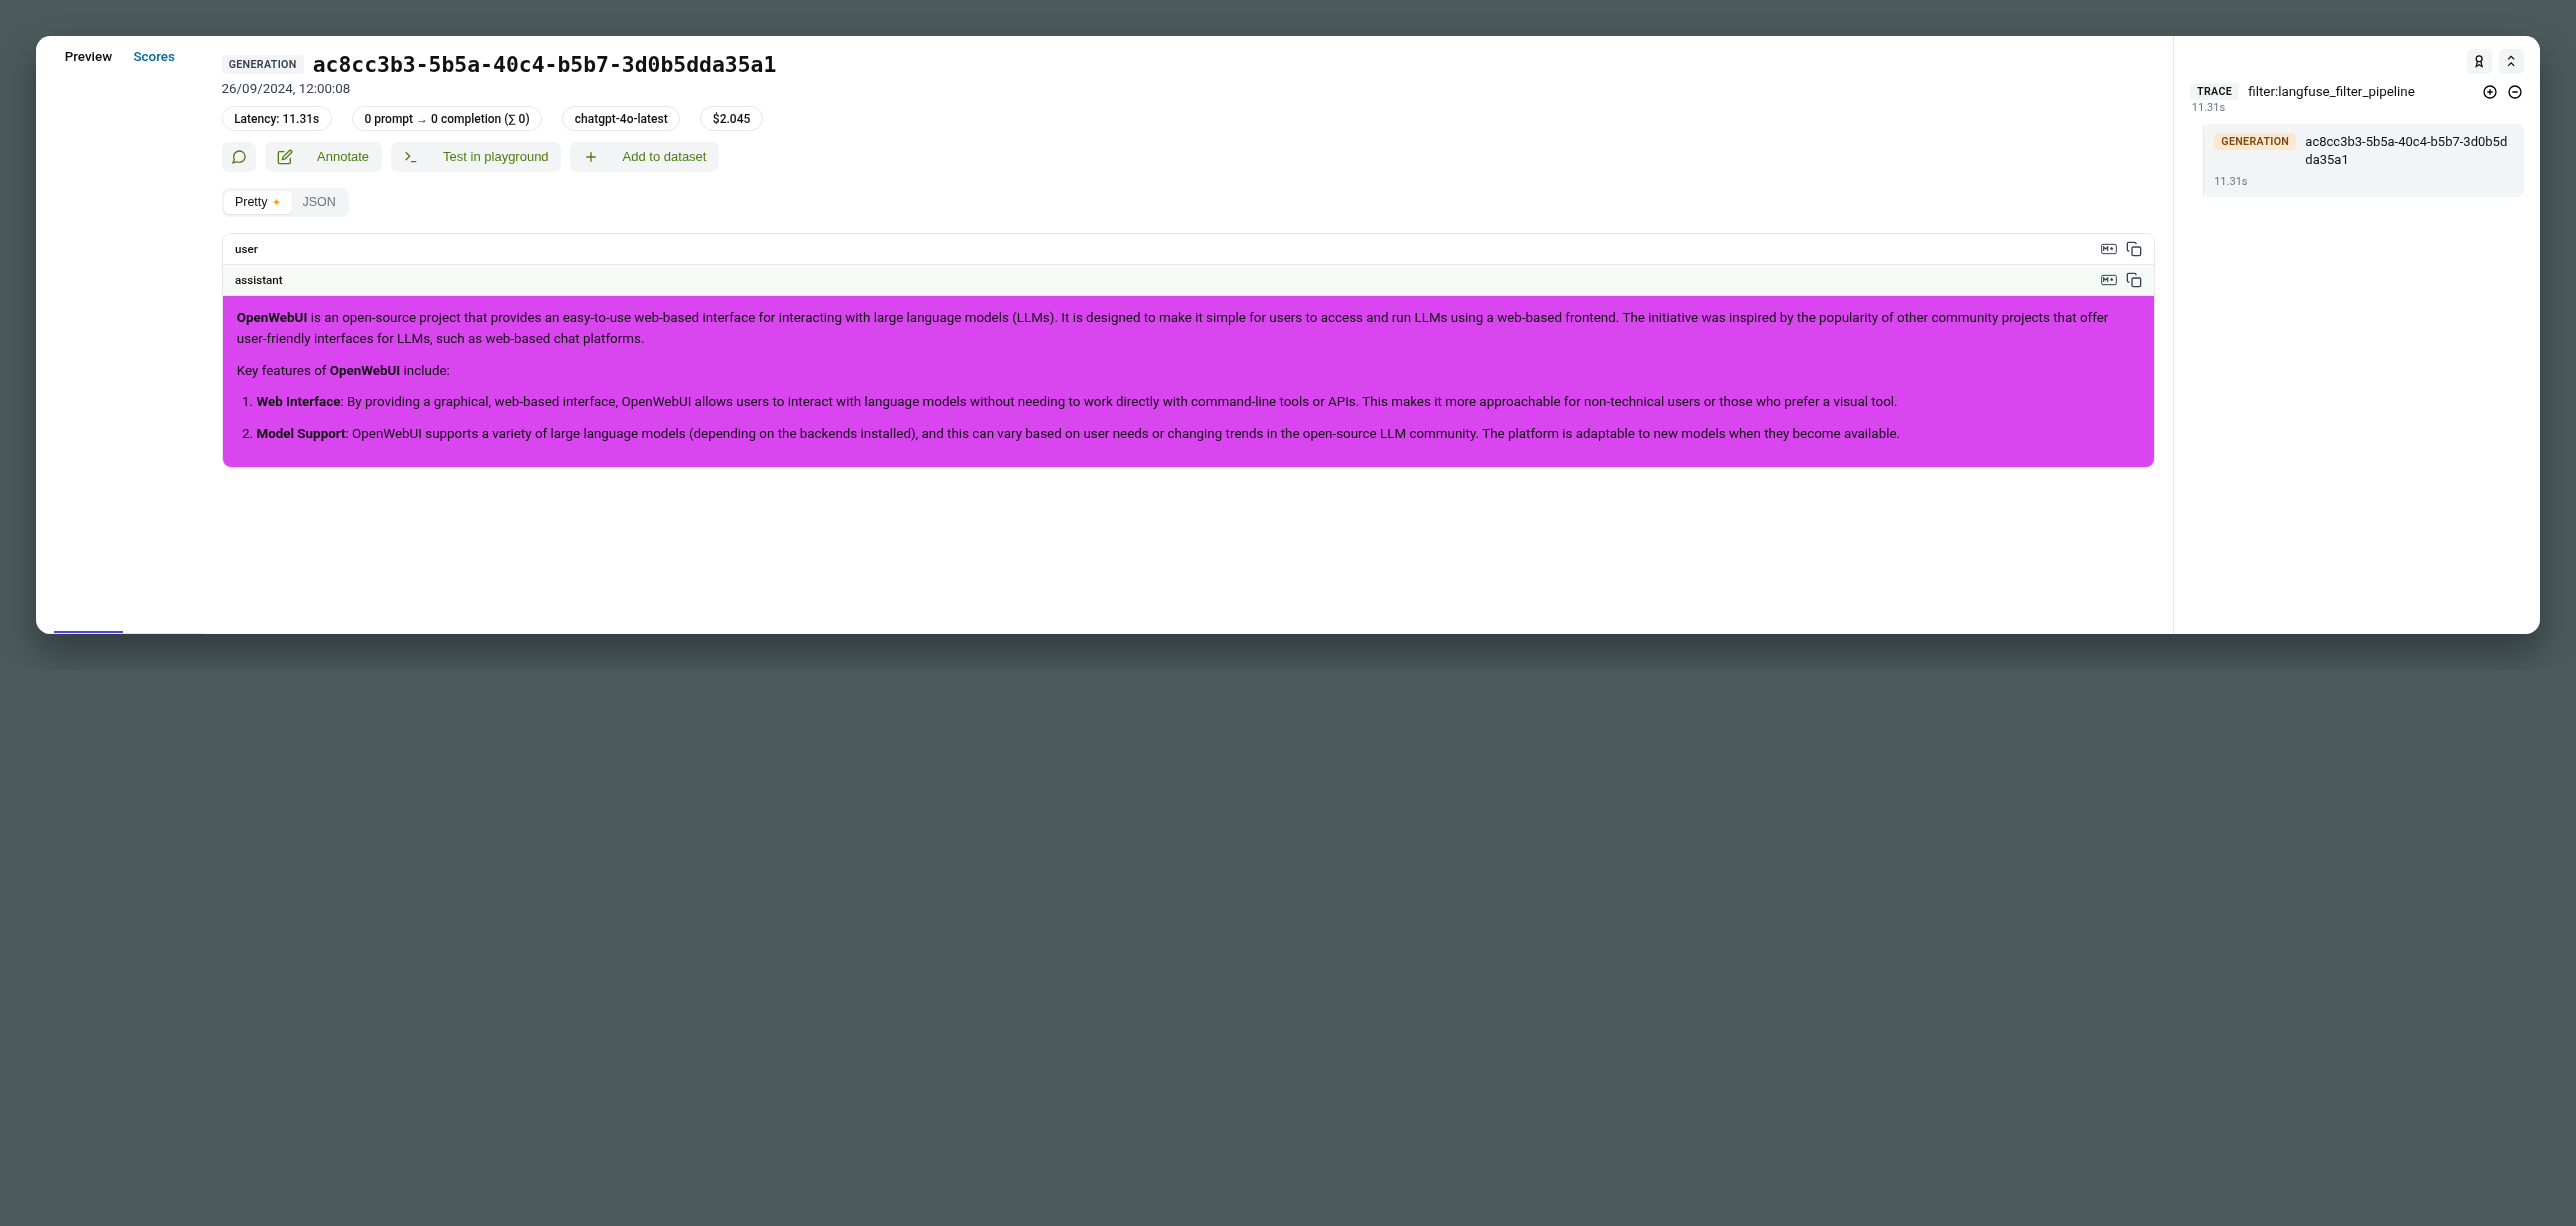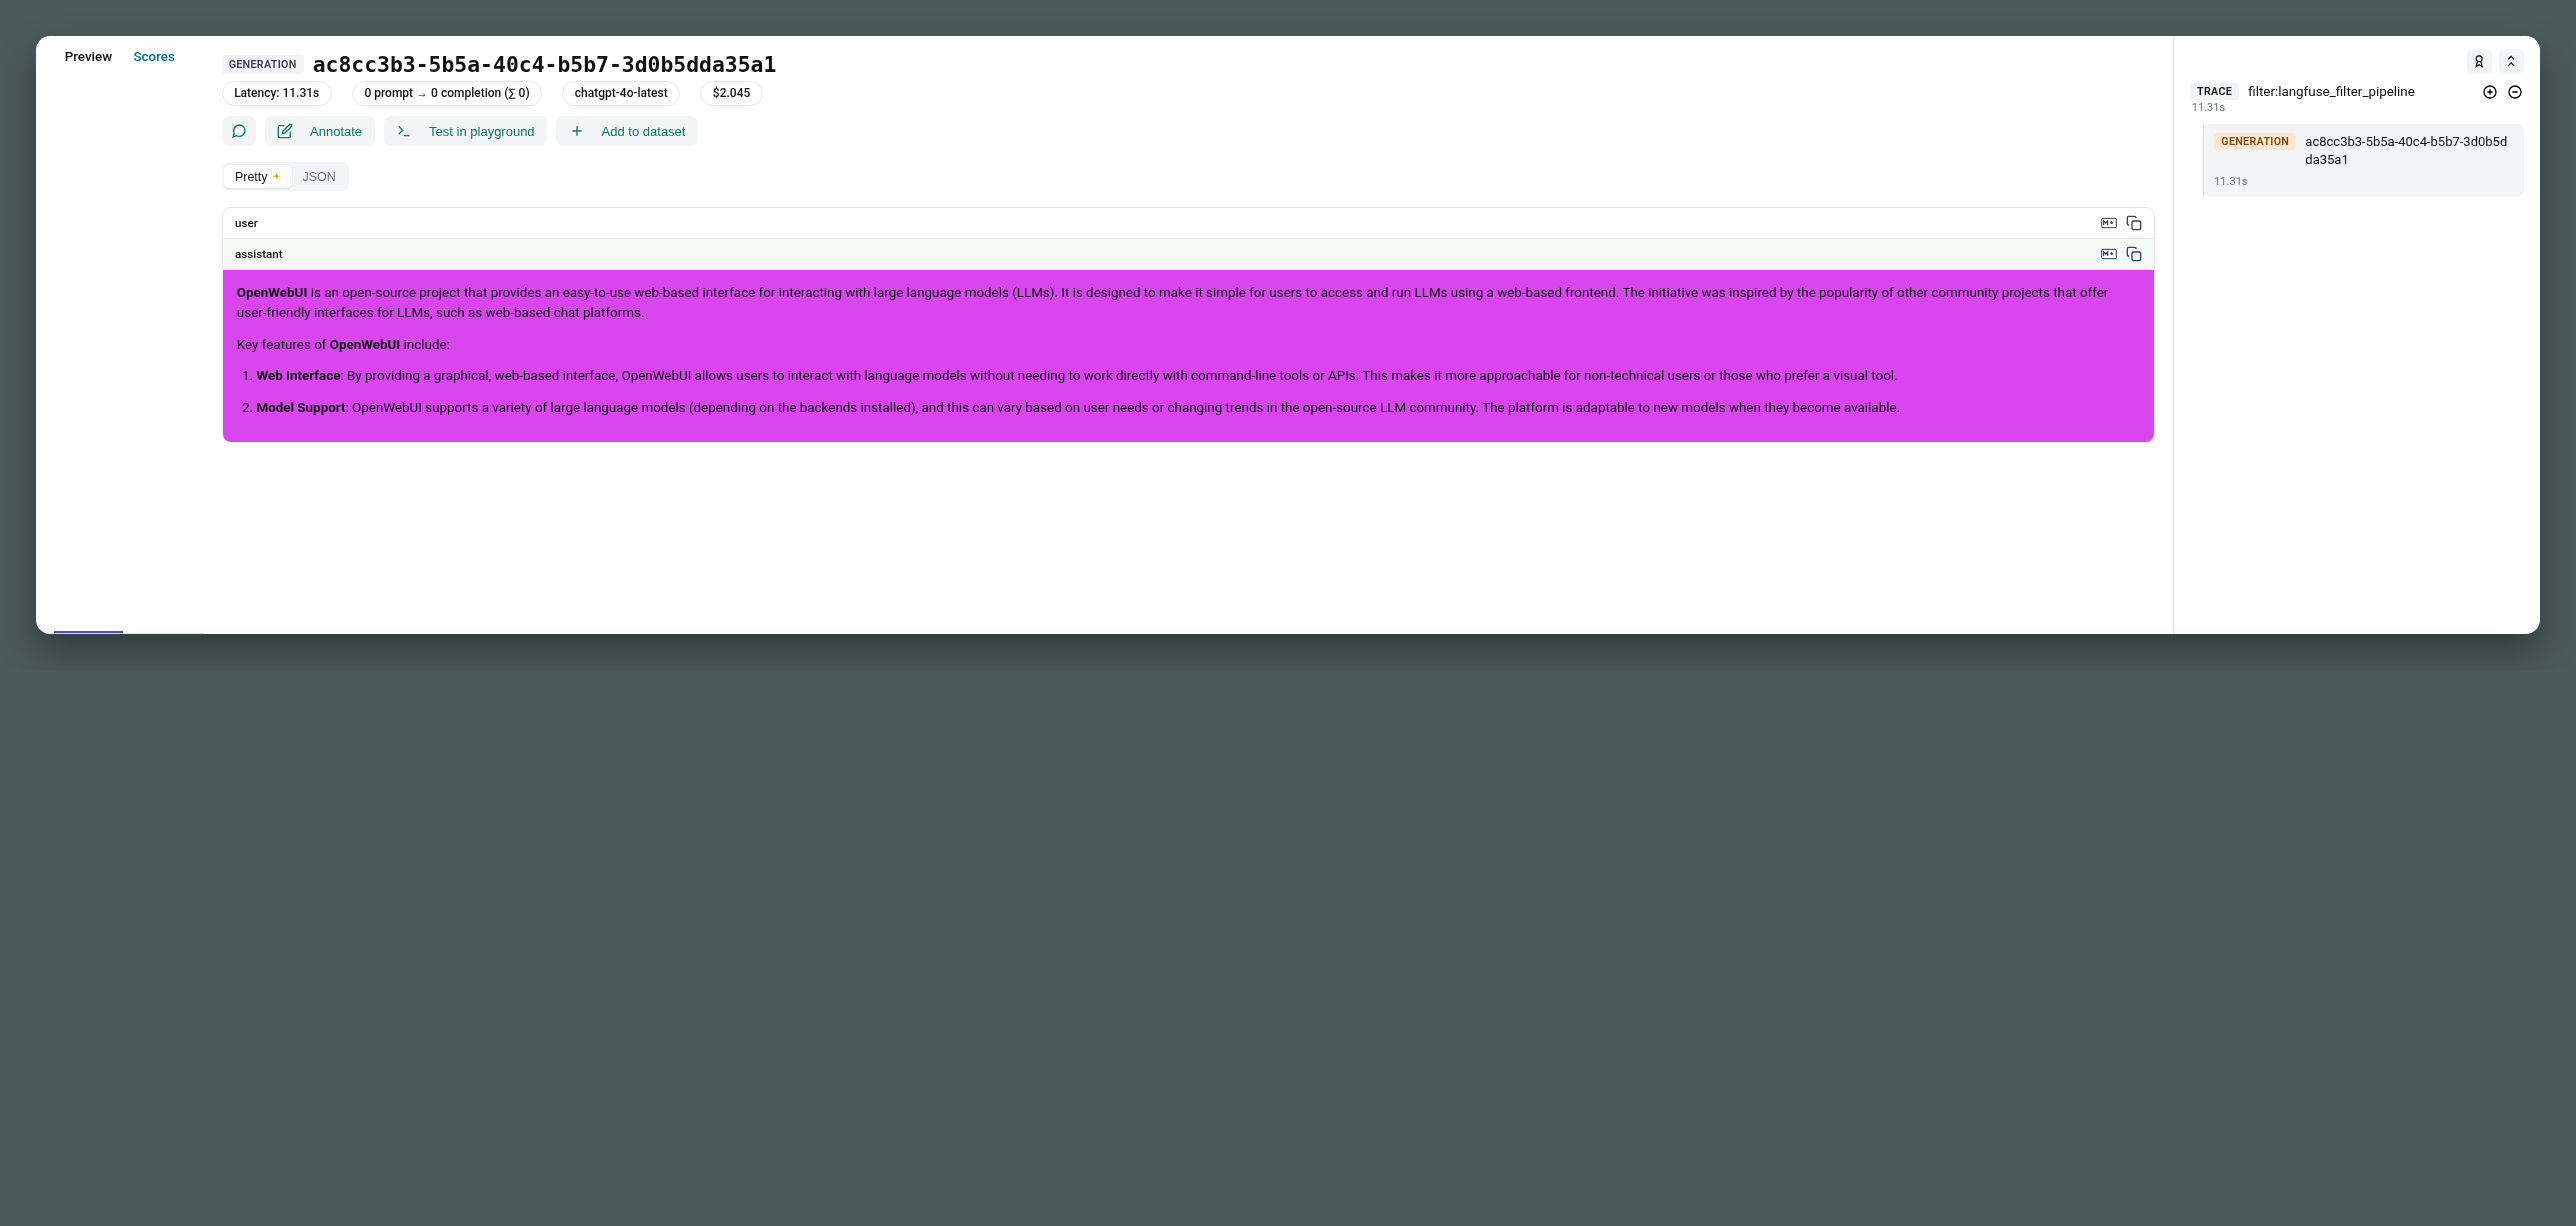--- a/index.html
+++ b/index.html
@@ -87,30 +87,30 @@
   color: #111;
   background: #fff;
 }
 .actions-row {
   display: flex;
   gap: 9px;
   margin-bottom: 16px;
 }
 .action-btn {
   display: flex;
-  align-items: center;
-  gap: 17px;
+  align-items: flex-start;
+  gap: 24px;
   background: #f3f4f6;
   border: none;
   border-radius: 7.1px;
   padding: 7.1px 12.5px;
   font-size: 13px;
   font-weight: 500;
   cursor: pointer;
-  color: #0f766e;
+  color: #4d7c0f;
 }
 .action-btn.icon-only { padding: 7.1px 9px; }
 .icon-svg { width: 16px; height: 16px; flex-shrink: 0; }
 .view-toggle {
   display: inline-flex;
   background: #f3f4f6;
   border-radius: 7.1px;
   padding: 2.7px;
   margin-bottom: 16px;
 }
@@ -243,20 +243,21 @@
       <div class="tab active">Preview</div>
       <div class="tab">Scores</div>
     </div>
 
     <div class="content-scroll">
 
       <div class="title-row">
         <span class="badge">GENERATION</span>
         <span class="title-id">ac8cc3b3-5b5a-40c4-b5b7-3d0b5dda35a1</span>
       </div>
+      <div class="timestamp">26/09/2024, 12:00:08</div>
 
       <div class="chips-row">
         <div class="chip">Latency: 11.31s</div>
         <div class="chip">0 prompt → 0 completion (∑ 0)</div>
         <div class="chip">chatgpt-4o-latest</div>
         <div class="chip">$2.045</div>
       </div>
 
       <div class="actions-row">
         <button class="action-btn icon-only">

